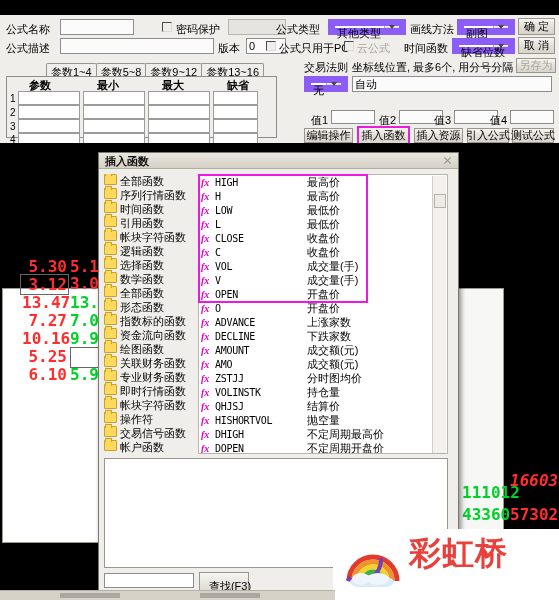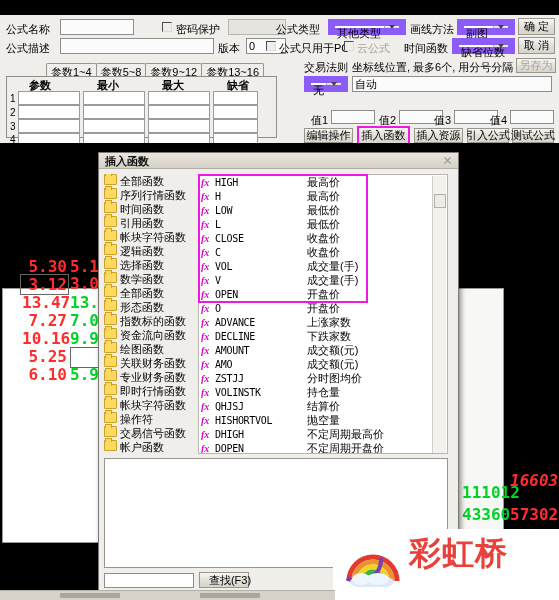--- a/index.html
+++ b/index.html
@@ -155,21 +155,21 @@
 
   .descbox{
     position:absolute;left:5px;top:305px;width:344px;height:110px;
     background:#fff;border:1px solid #9b968c;box-sizing:border-box;
   }
   .findinput{
     position:absolute;left:5px;top:420px;width:90px;height:15px;
     background:#fff;border:1px solid #8d8d8d;box-sizing:border-box;
   }
   .findbtn{
-    position:absolute;left:100px;top:419px;width:50px;height:16px;padding-left:12px;
+    position:absolute;left:100px;top:419px;width:50px;height:28px;padding-left:12px;
   }
 
   
   .rstack{position:absolute;left:508px;top:397px;width:46px;}
   .rbtn{
     position:relative;width:46px;height:15px;margin-bottom:2px;
     background:linear-gradient(180deg,#f7f6f3 0%,#e4e1da 48%,#d8d4cc 100%);
     border:1px solid #9b968c;font-size:10px;display:flex;align-items:center;justify-content:center;
     box-sizing:border-box;color:#000;
   }

